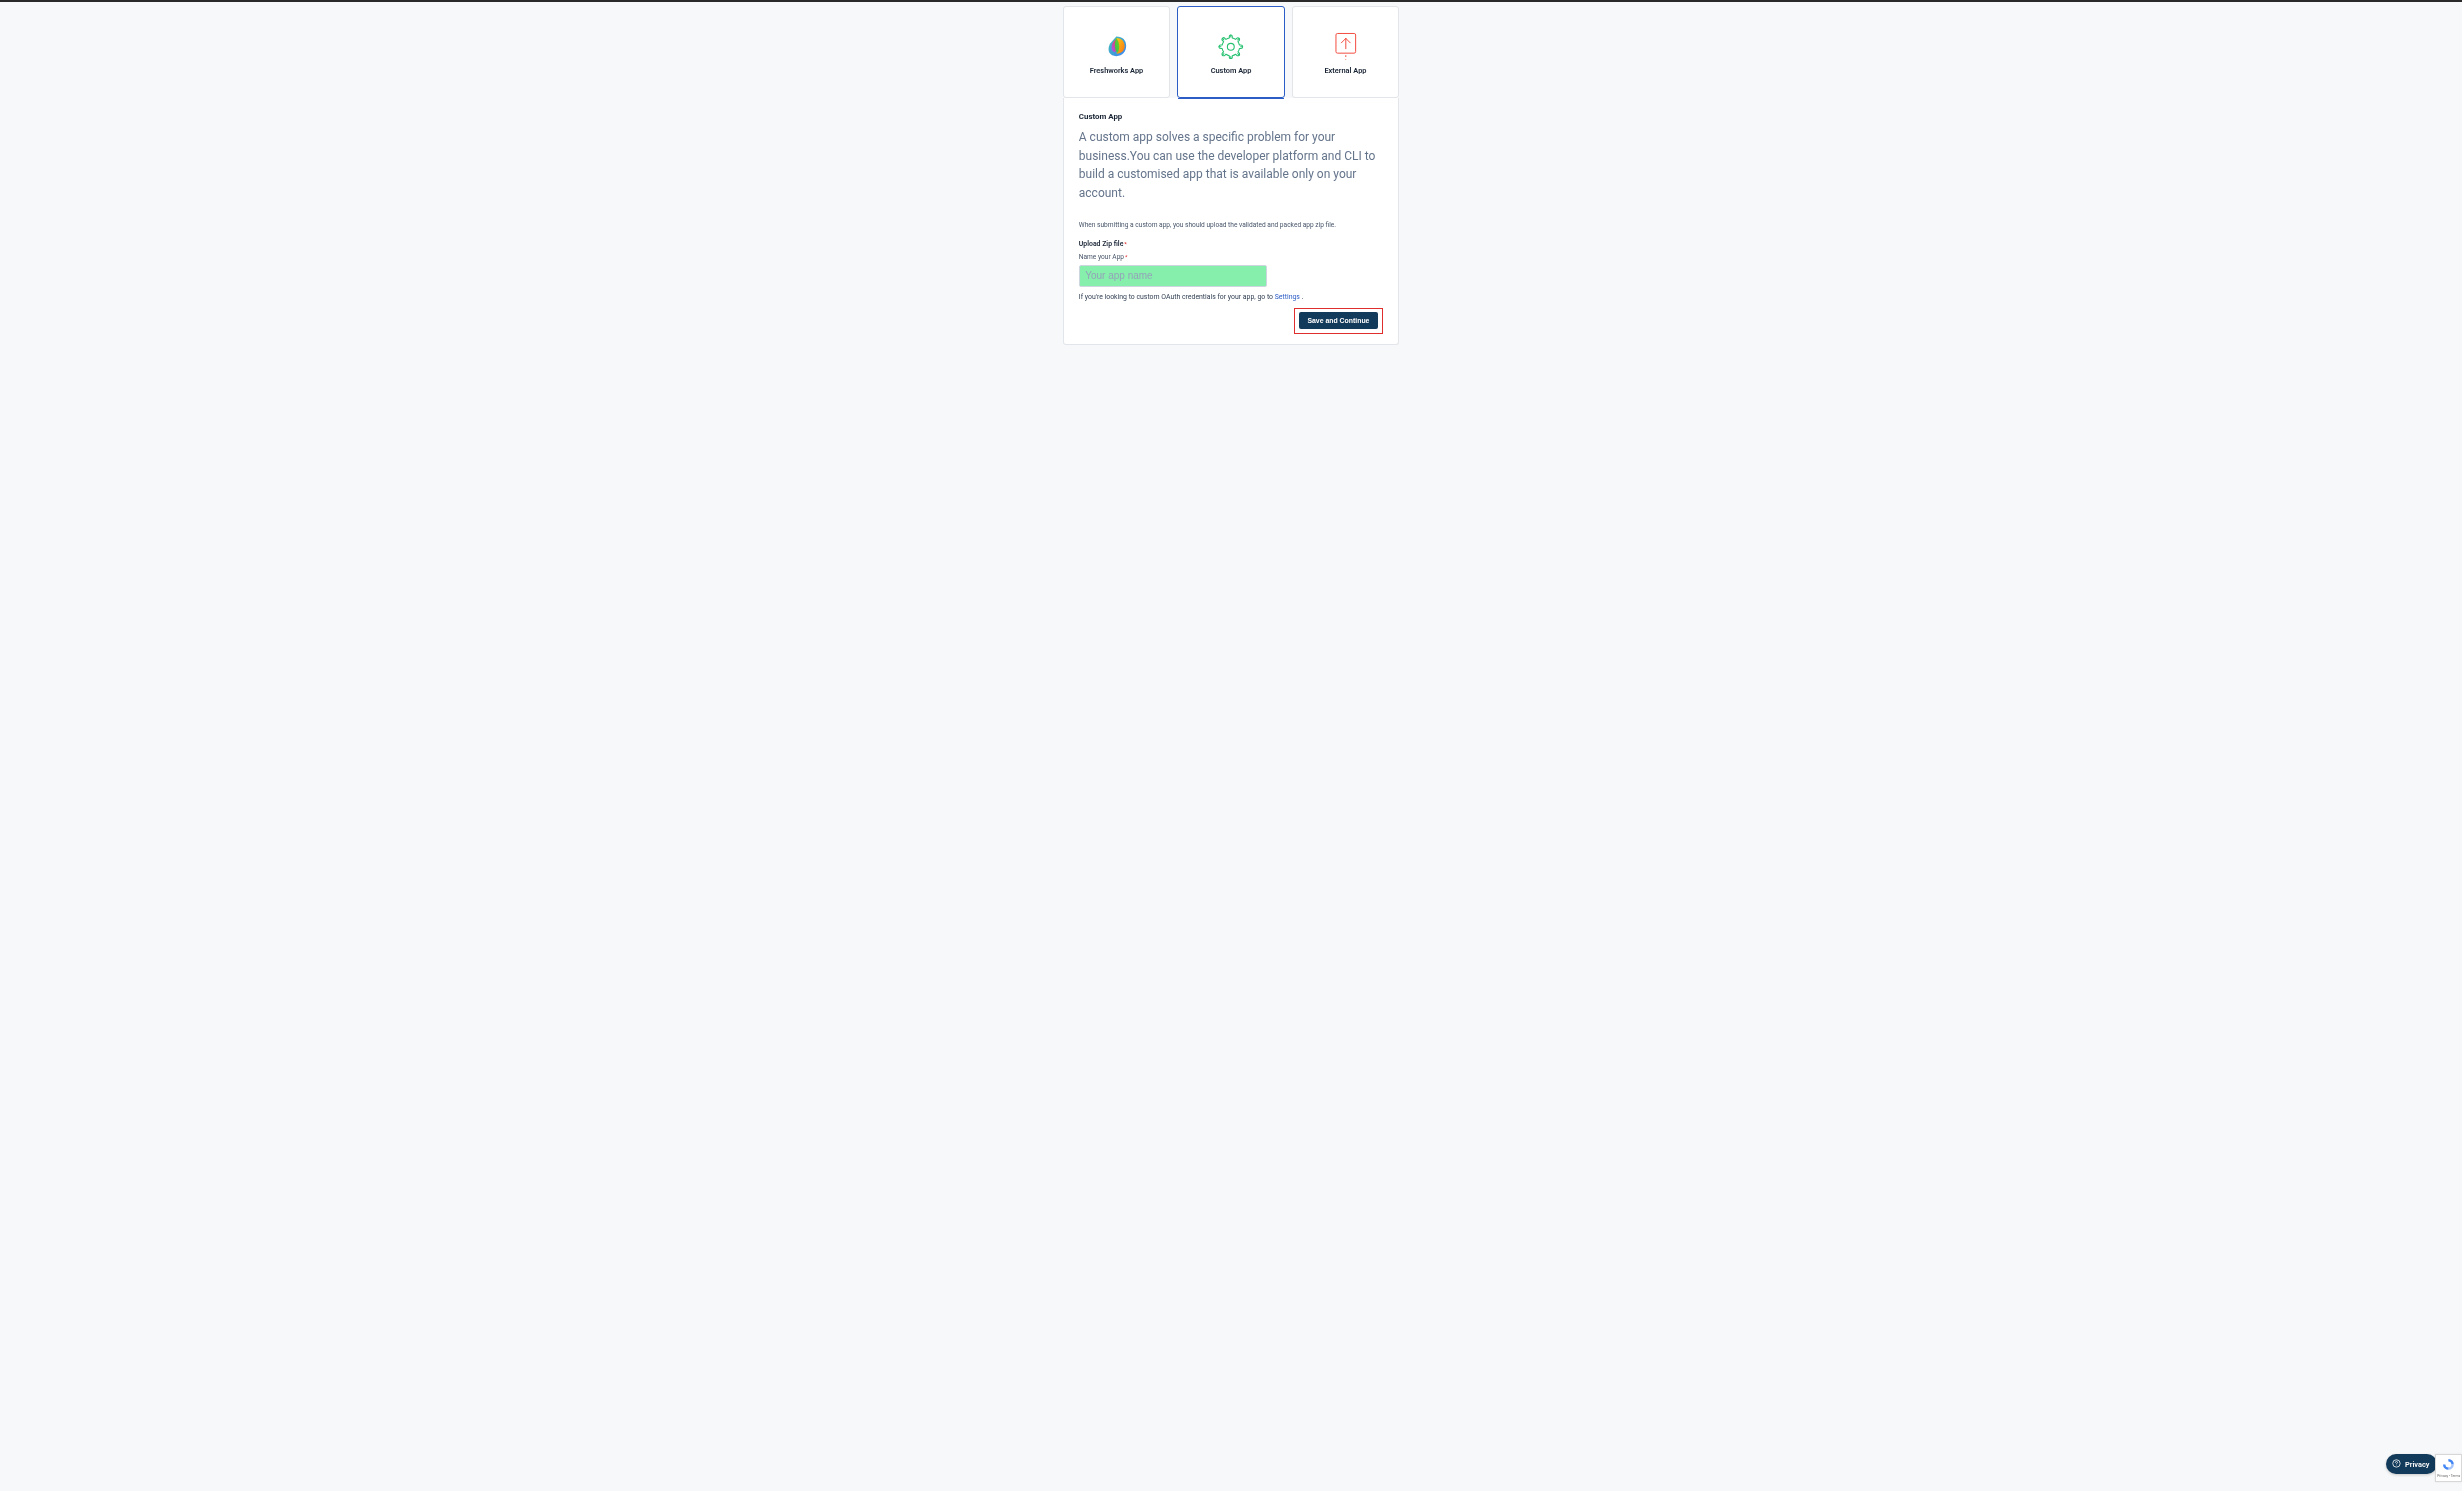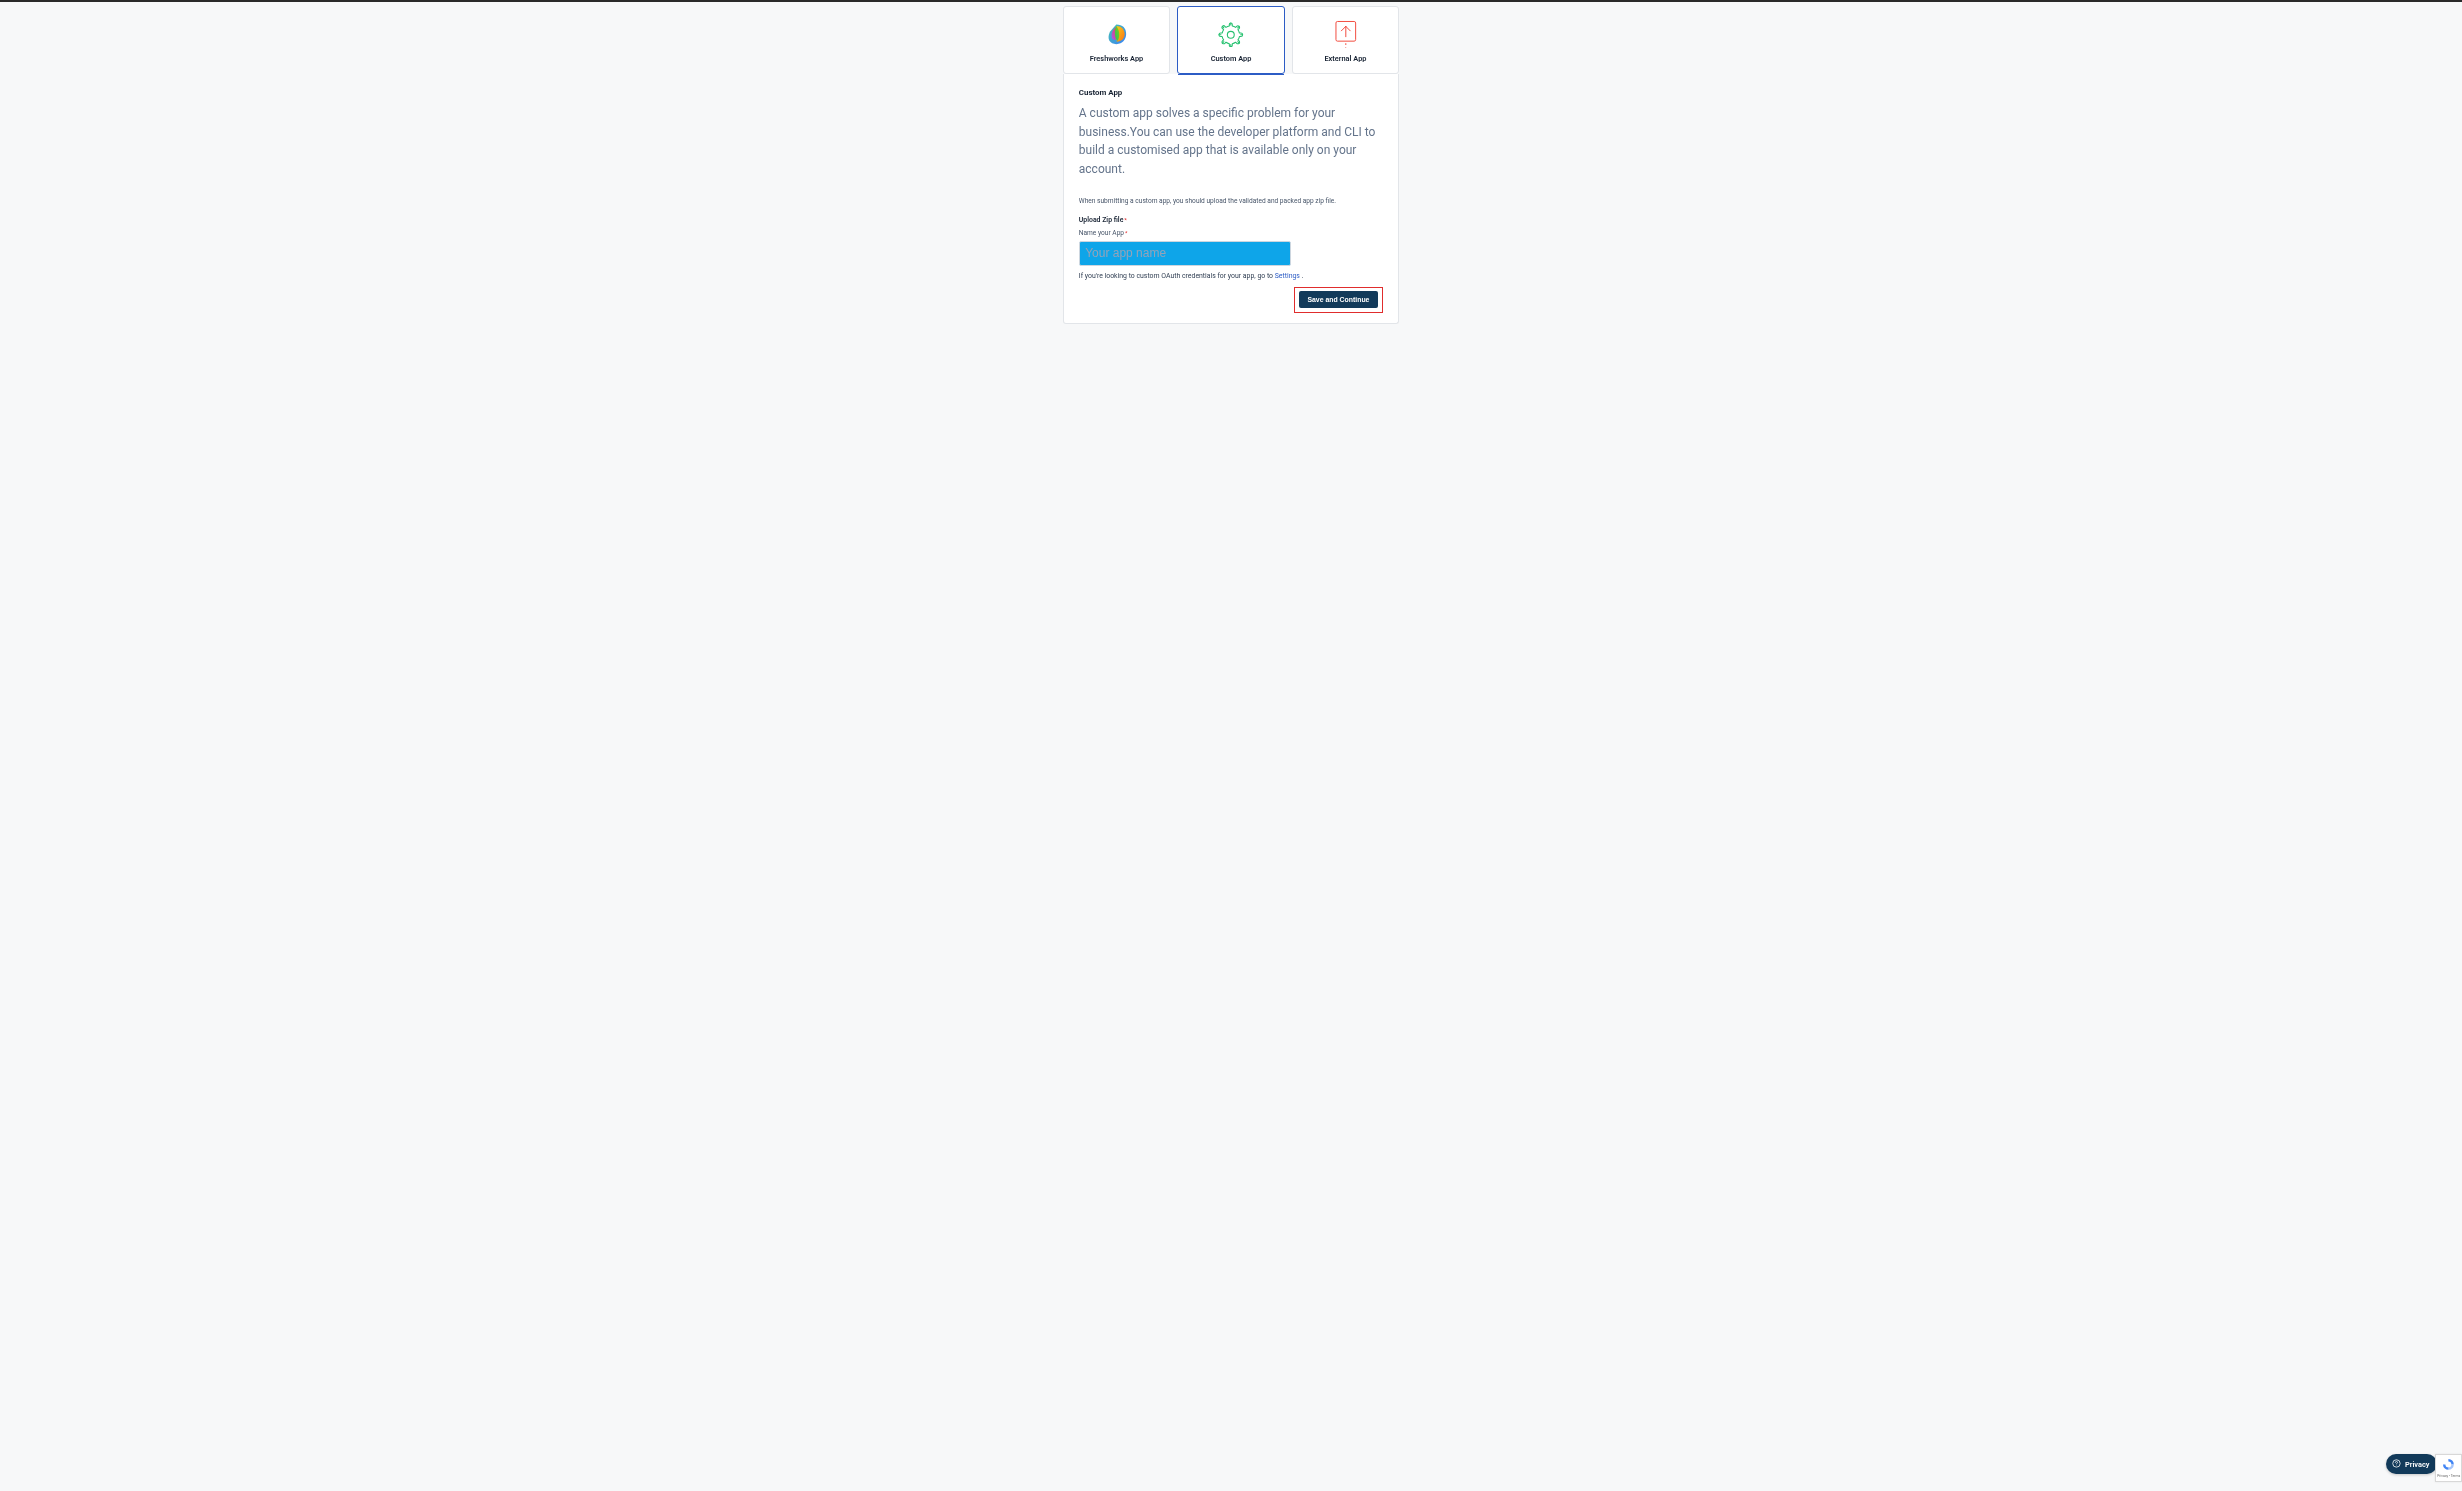--- a/index.html
+++ b/index.html
@@ -32,21 +32,21 @@
       flex: 1;
       background: #fff;
       border: 0.5px solid #e2e5e9;
       border-radius: 3px;
       padding: 11.8px 4.9px 9.8px;
       display: flex;
       flex-direction: column;
       align-items: center;
       justify-content: center;
       cursor: pointer;
-      height: 68px;
+      height: 92px;
     }
     .tab-card.selected {
       border: 1px solid #2c5cc5;
     }
     .tab-card .icon-wrap {
       height: 29.5px;
       display: flex;
       align-items: center;
       justify-content: center;
       margin-bottom: 4.9px;
@@ -125,28 +125,28 @@
       font-size: 6.6px;
       color: #475569;
       margin-bottom: 3.9px;
     }
     .name-label .req {
       color: #e02d2d;
       margin-left: 1px;
       font-size: 5.9px;
     }
     .text-input {
-      width: 212px;
+      width: 188px;
       padding: 4.4px 5.4px;
       border: 0.5px solid #cdd6df;
       border-radius: 2px;
-      font-size: 12px;
+      font-size: 10px;
       color: #334155;
       margin-bottom: 5.9px;
-      background: #0ea5e9;
+      background: #86efac;
     }
     .text-input::placeholder {
       color: #94a3b8;
     }
     .oauth-line {
       font-size: 6.9px;
       color: #334155;
       margin-bottom: 6.9px;
     }
     .oauth-line a {

